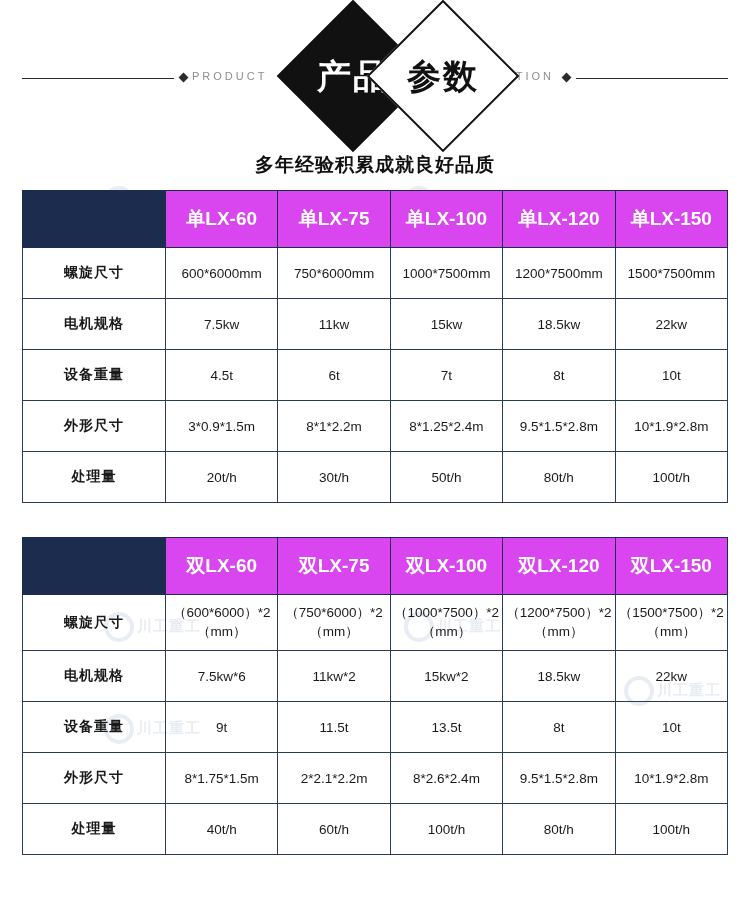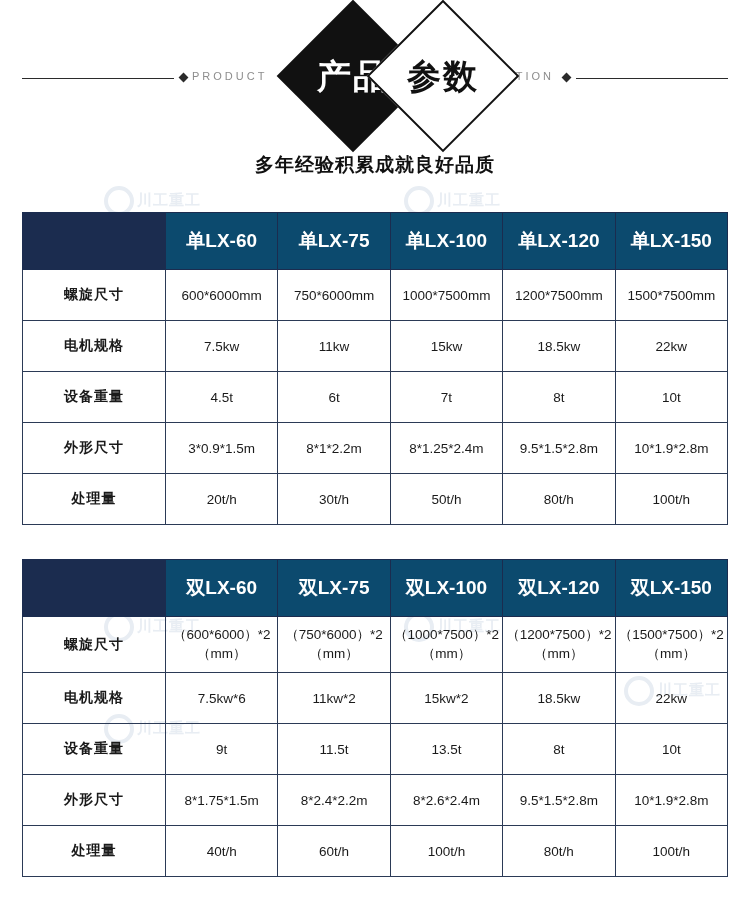--- a/index.html
+++ b/index.html
@@ -86,21 +86,21 @@
   }
   .diamond.d2 .diamond-inner { color: #111111; }
 
   .subtitle {
     text-align: center;
     font-size: 19px;
     font-weight: bold;
     color: #111111;
     letter-spacing: 1px;
     margin-top: 20px;
-    margin-bottom: 34px;
+    margin-bottom: 12px;
   }
 
   
   .wm {
     position: absolute;
     color: #e8edf3;
     font-size: 15px;
     font-weight: bold;
     letter-spacing: 1px;
     pointer-events: none;
@@ -138,21 +138,21 @@
     border: 1px solid #2b3a56;
     text-align: center;
     vertical-align: middle;
     font-size: 13.5px;
     color: #1a1a1a;
     background: transparent;
     padding: 0 2px;
     word-break: break-all;
   }
   table.spec thead th {
-    background: #0c4a6e;
+    background: #d946ef;
     color: #ffffff;
     font-size: 19px;
     font-weight: bold;
     height: 56px;
     border: 1px solid #1b2c4f;
   }
   table.spec thead th.corner {
     background: #1b2c4f;
   }
   table.spec tbody td.rowhead {
@@ -290,21 +290,21 @@
         <td class="rowhead">设备重量</td>
         <td>9t</td>
         <td>11.5t</td>
         <td>13.5t</td>
         <td>8t</td>
         <td>10t</td>
       </tr>
       <tr>
         <td class="rowhead">外形尺寸</td>
         <td>8*1.75*1.5m</td>
-        <td>8*2.4*2.2m</td>
+        <td>2*2.1*2.2m</td>
         <td>8*2.6*2.4m</td>
         <td>9.5*1.5*2.8m</td>
         <td>10*1.9*2.8m</td>
       </tr>
       <tr>
         <td class="rowhead">处理量</td>
         <td>40t/h</td>
         <td>60t/h</td>
         <td>100t/h</td>
         <td>80t/h</td>

